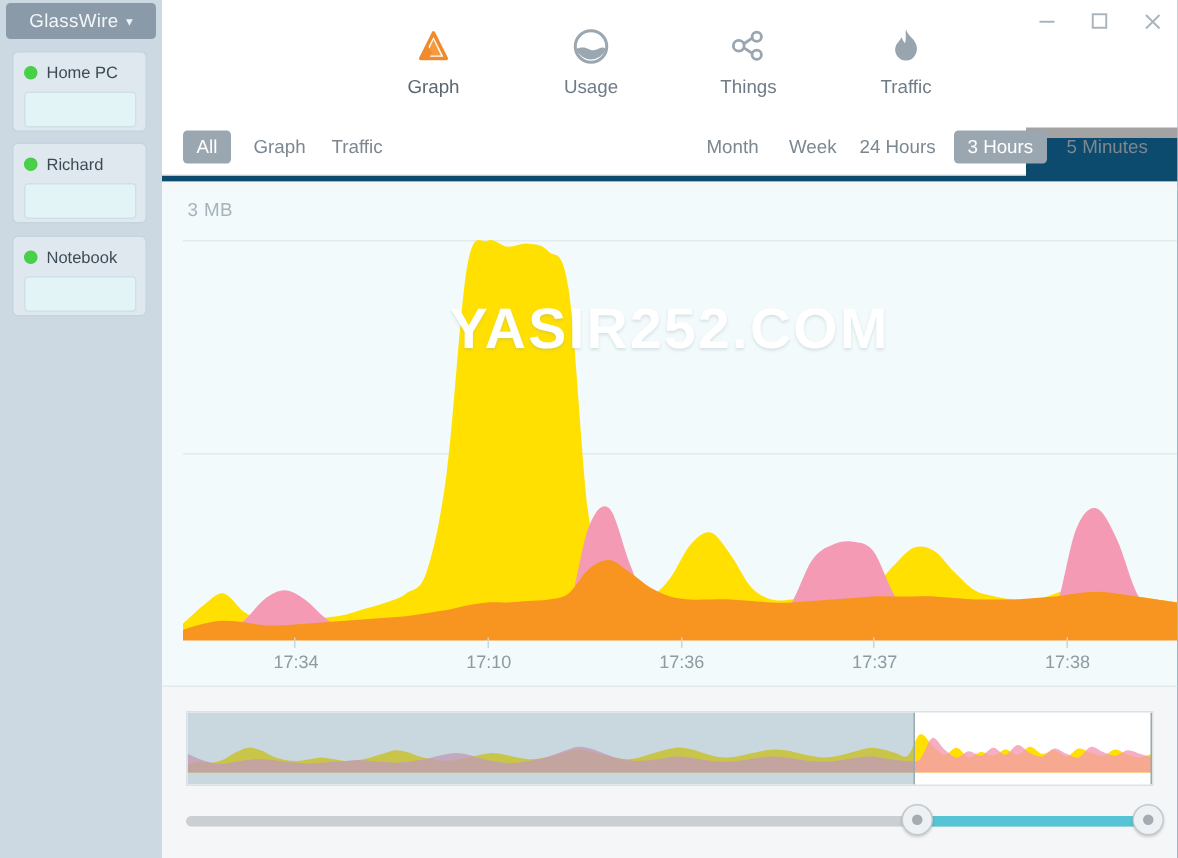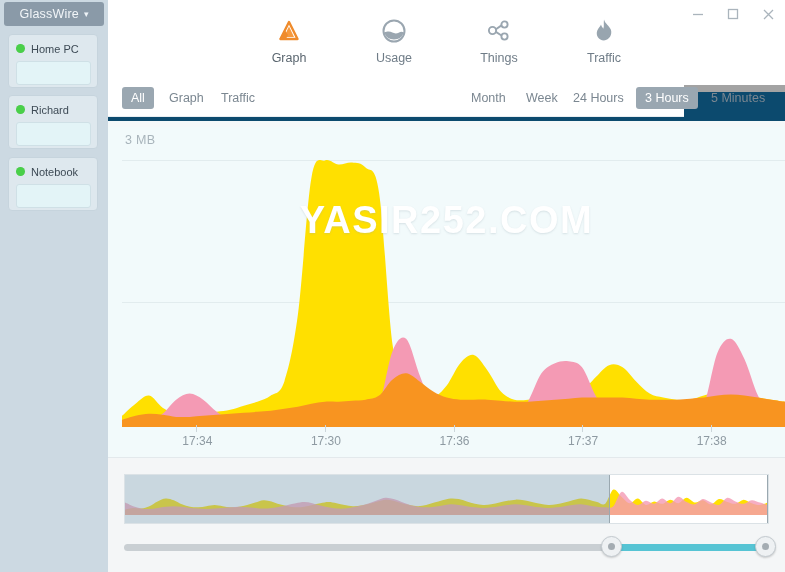--- a/index.html
+++ b/index.html
@@ -262,21 +262,21 @@
         <path d="M14,298.9186440677966 C16.26,298.24 23.02,295.88 27.53,294.86 C32.04,293.85 36.55,293.01 41.06,292.84 C45.57,292.67 50.08,293.34 54.59,293.85 C59.10,294.36 63.61,295.54 68.12,295.88 C72.63,296.22 77.14,296.05 81.65,295.88 C86.16,295.71 90.67,295.20 95.18,294.86 C99.69,294.53 104.20,294.19 108.71,293.85 C113.22,293.51 117.73,293.18 122.24,292.84 C126.76,292.50 131.27,292.16 135.78,291.82 C140.29,291.49 144.80,291.15 149.31,290.81 C153.82,290.47 158.33,290.30 162.84,289.80 C167.35,289.29 171.86,288.45 176.37,287.77 C180.88,287.09 185.39,286.59 189.90,285.74 C194.41,284.90 198.92,283.55 203.43,282.70 C207.94,281.86 212.45,281.01 216.96,280.67 C221.47,280.34 225.98,280.84 230.49,280.67 C235.00,280.51 239.51,280.00 244.02,279.66 C248.53,279.32 253.04,279.49 257.55,278.65 C262.06,277.80 266.57,277.97 271.08,274.59 C275.59,271.21 280.10,262.09 284.61,258.38 C289.12,254.66 293.63,251.96 298.14,252.29 C302.65,252.63 307.16,257.36 311.67,260.40 C316.18,263.44 320.69,267.84 325.20,270.54 C329.71,273.24 334.22,275.27 338.73,276.62 C343.24,277.97 347.76,278.31 352.27,278.65 C356.78,278.99 361.29,278.65 365.80,278.65 C370.31,278.65 374.82,278.48 379.33,278.65 C383.84,278.82 388.35,279.32 392.86,279.66 C397.37,280.00 401.88,280.51 406.39,280.67 C410.90,280.84 415.41,280.84 419.92,280.67 C424.43,280.51 428.94,280.00 433.45,279.66 C437.96,279.32 442.47,278.99 446.98,278.65 C451.49,278.31 456.00,277.97 460.51,277.63 C465.02,277.30 469.53,276.79 474.04,276.62 C478.55,276.45 483.06,276.62 487.57,276.62 C492.08,276.62 496.59,276.62 501.10,276.62 C505.61,276.62 510.12,276.45 514.63,276.62 C519.14,276.79 523.65,277.30 528.16,277.63 C532.67,277.97 537.18,278.48 541.69,278.65 C546.20,278.82 550.71,278.65 555.22,278.65 C559.73,278.65 564.24,278.82 568.76,278.65 C573.27,278.48 577.78,277.97 582.29,277.63 C586.80,277.30 591.31,277.13 595.82,276.62 C600.33,276.11 604.84,275.10 609.35,274.59 C613.86,274.09 618.37,273.58 622.88,273.58 C627.39,273.58 631.90,274.09 636.41,274.59 C640.92,275.10 645.43,275.94 649.94,276.62 C654.45,277.30 658.96,277.97 663.47,278.65 C667.98,279.32 674.74,280.34 677.00,280.67 L677,305 L14,305 Z" fill="#f89420"></path>
         <rect x="14" y="304" width="663" height="2" fill="#f89420"></rect>
       </svg>
     <div id="watermark">YASIR252.COM</div>
   </div>
 
   <div id="axis">
       <div class="tick" style="left: 88.3px;"></div>
       <div class="tick-label" style="left: 89.3px;">17:34</div>
       <div class="tick" style="left: 216.9px;"></div>
-      <div class="tick-label" style="left: 217.9px;">17:30</div>
+      <div class="tick-label" style="left: 217.9px;">17:10</div>
       <div class="tick" style="left: 345.5px;"></div>
       <div class="tick-label" style="left: 346.5px;">17:36</div>
       <div class="tick" style="left: 474.1px;"></div>
       <div class="tick-label" style="left: 475.1px;">17:37</div>
       <div class="tick" style="left: 602.7px;"></div>
       <div class="tick-label" style="left: 603.7px;">17:38</div>
     </div>
   <div id="axis-rule"></div>
 
   <div id="bottom">

